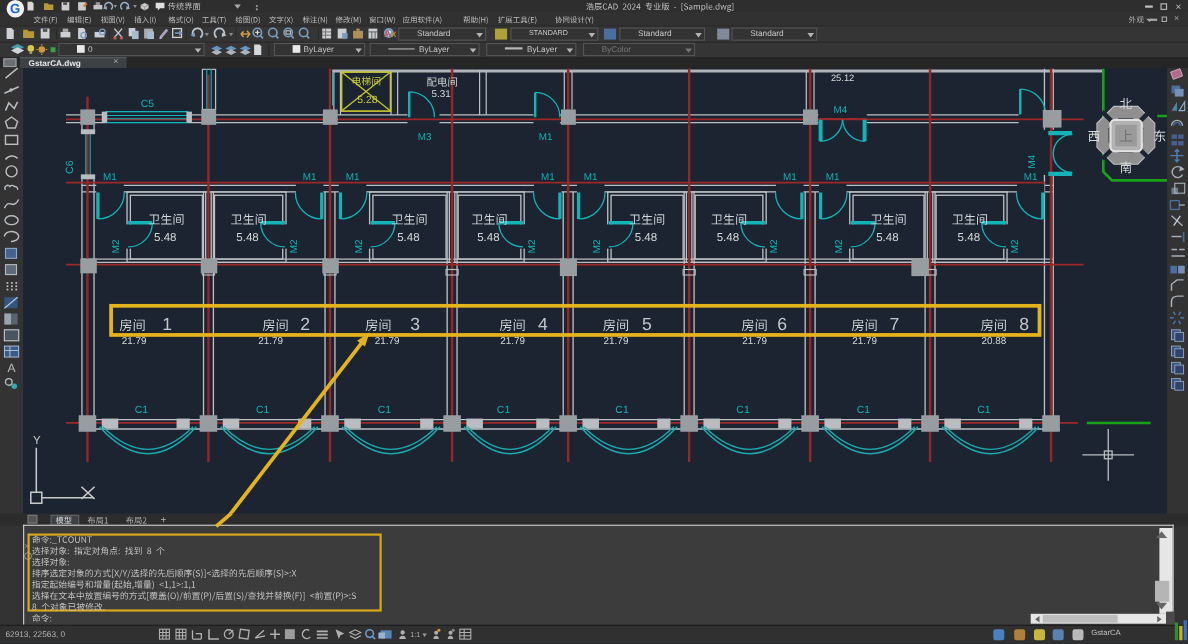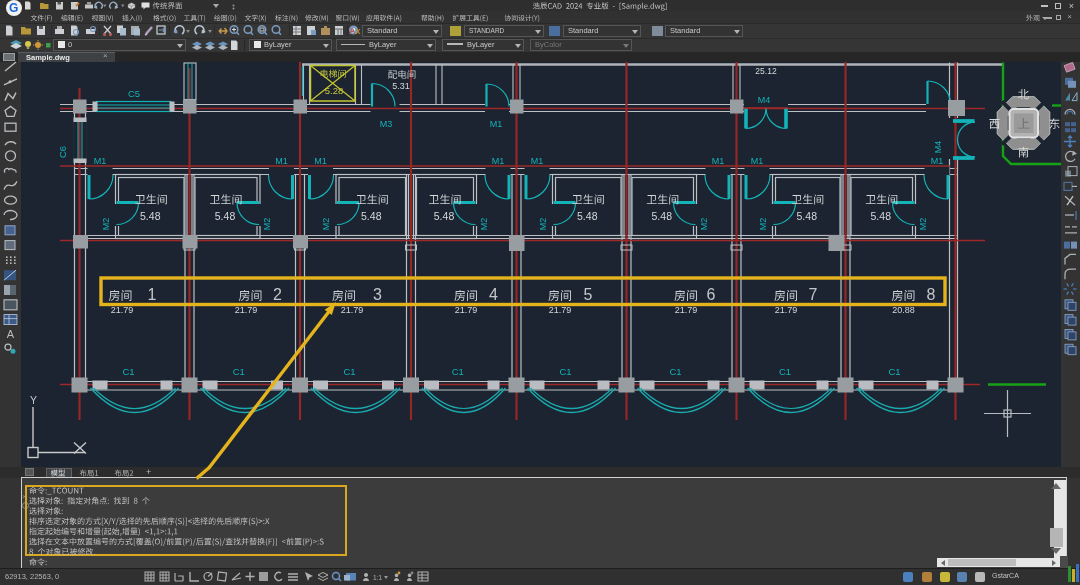--- a/index.html
+++ b/index.html
@@ -1,18 +1,18 @@
 <!DOCTYPE html>
 <html><head><meta charset="utf-8"><style>
 *{margin:0;padding:0;box-sizing:border-box}
 body{width:1080px;height:585px;overflow:hidden;background:#333;font-family:"Liberation Sans",sans-serif;position:relative}
 .abs{position:absolute}
 .row{position:absolute;left:0;width:1080px}
 .sep{position:absolute;width:1px;background:#272727}
-.combo{position:absolute;height:12px;background:#333333;border:1px solid #555555;color:#c9c9c9;font-size:7.5px;line-height:10px;padding-left:4px}
+.combo{position:absolute;height:12px;background:#333333;border:1px solid #555555;color:#c9c9c9;font-size:7.5px;line-height:10px;padding-left:16px}
 .carr{position:absolute;right:2px;top:4px;width:0;height:0;border-left:3px solid transparent;border-right:3px solid transparent;border-top:4px solid #b5b5b5}
 </style></head><body>
 <div class="row" style="top:0;height:11px;background:#2e2e2e"></div>
 <div class="row" style="top:11px;height:12px;background:#313131"></div>
 <div class="row" style="top:23px;height:15px;background:#353535;border-top:1px solid #2a2a2a"></div>
 <div class="row" style="top:38px;height:14px;background:#353535;border-top:1px solid #2b2b2b"></div>
 <div class="row" style="top:52px;height:10px;background:#262626"></div>
 <div class="abs" style="left:6px;top:0;width:16px;height:16px;border-radius:50%;background:#f2f2f2;z-index:5"></div>
 <div class="abs" style="left:9px;top:1px;color:#1565d8;font-size:12px;font-weight:bold;z-index:6">G</div>
 <svg width="240" height="12" viewBox="0 0 240 12" style="position:absolute;left:0;top:0">
@@ -133,21 +133,21 @@
     <path d="M 231,2.5 h5 l1.5,1.5 v8 h-6.5 z" fill="#d4d8db"></path>
   </svg>
 <div class="combo" style="left:53px;top:39px;width:133px"><span style="display:inline-block;width:7px;height:7px;background:#e8e8e8;margin-right:3px;vertical-align:-1px"></span>0<span class="carr"></span></div>
 <div class="sep" style="left:244px;top:40px;height:11px"></div>
 <div class="combo" style="left:249px;top:39px;width:83px"><span style="display:inline-block;width:7px;height:7px;background:#e8e8e8;margin-right:3px;vertical-align:-1px"></span>ByLayer<span class="carr"></span></div>
 <div class="combo" style="left:336px;top:39px;width:100px"><span style="display:inline-block;width:24px;height:1px;background:#b8b8b8;margin-right:4px;vertical-align:2px"></span>ByLayer<span class="carr"></span></div>
 <div class="combo" style="left:442px;top:39px;width:82px"><span style="display:inline-block;width:16px;height:2px;background:#b8b8b8;margin-right:4px;vertical-align:2px"></span>ByLayer<span class="carr"></span></div>
 <div class="combo" style="left:530px;top:39px;width:102px;color:#7a7a7a">ByColor<span class="carr" style="border-top-color:#777"></span></div>
 <div class="abs" style="left:3px;top:53px;width:12px;height:8px;background:#6a6f74;border:1px solid #9a9fa4"></div>
 <div class="abs" style="left:18px;top:52px;width:97px;height:10px;background:#3e4144;border-top:1px solid #5a5e62"></div>
-<div class="abs" style="left:26px;top:52.5px;color:#e8e8e8;font-size:7.5px;font-weight:bold">Sample.dwg</div>
+<div class="abs" style="left:26px;top:52.5px;color:#e8e8e8;font-size:7.5px;font-weight:bold">GstarCA.dwg</div>
 <div class="abs" style="left:103px;top:51px;color:#aaa;font-size:8px">×</div>
 <div class="abs" style="left:0;top:62px;width:21px;height:405px;background:#333"></div>
 <div class="abs" style="left:1061px;top:62px;width:19px;height:405px;background:#333"></div>
 <svg width="1040" height="405" viewBox="21 62 1040 405" font-family="Liberation Sans, sans-serif" style="position:absolute;left:21px;top:62px;background:#1b2430">
 <line x1="302" y1="64.5" x2="1003" y2="64.5" stroke="#b0b4b8" stroke-width="2.6"></line>
 <line x1="60" y1="104.5" x2="948" y2="104.5" stroke="#bdc1c5" stroke-width="1.2"></line>
 <line x1="60" y1="111.5" x2="948" y2="111.5" stroke="#bdc1c5" stroke-width="1.2"></line>
 <line x1="74.5" y1="168.5" x2="957.5" y2="168.5" stroke="#bdc1c5" stroke-width="1.2"></line>
 <line x1="74.5" y1="174.5" x2="957.5" y2="174.5" stroke="#bdc1c5" stroke-width="1.2"></line>
 <line x1="74.5" y1="235.5" x2="957.5" y2="235.5" stroke="#bdc1c5" stroke-width="1.2"></line>

